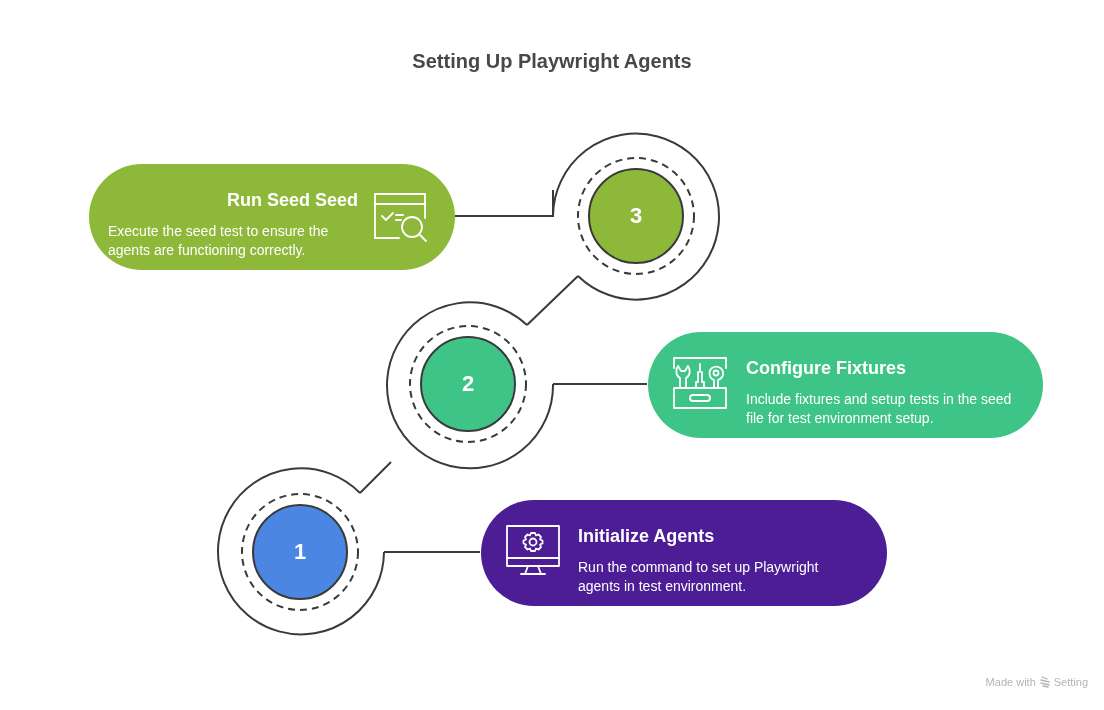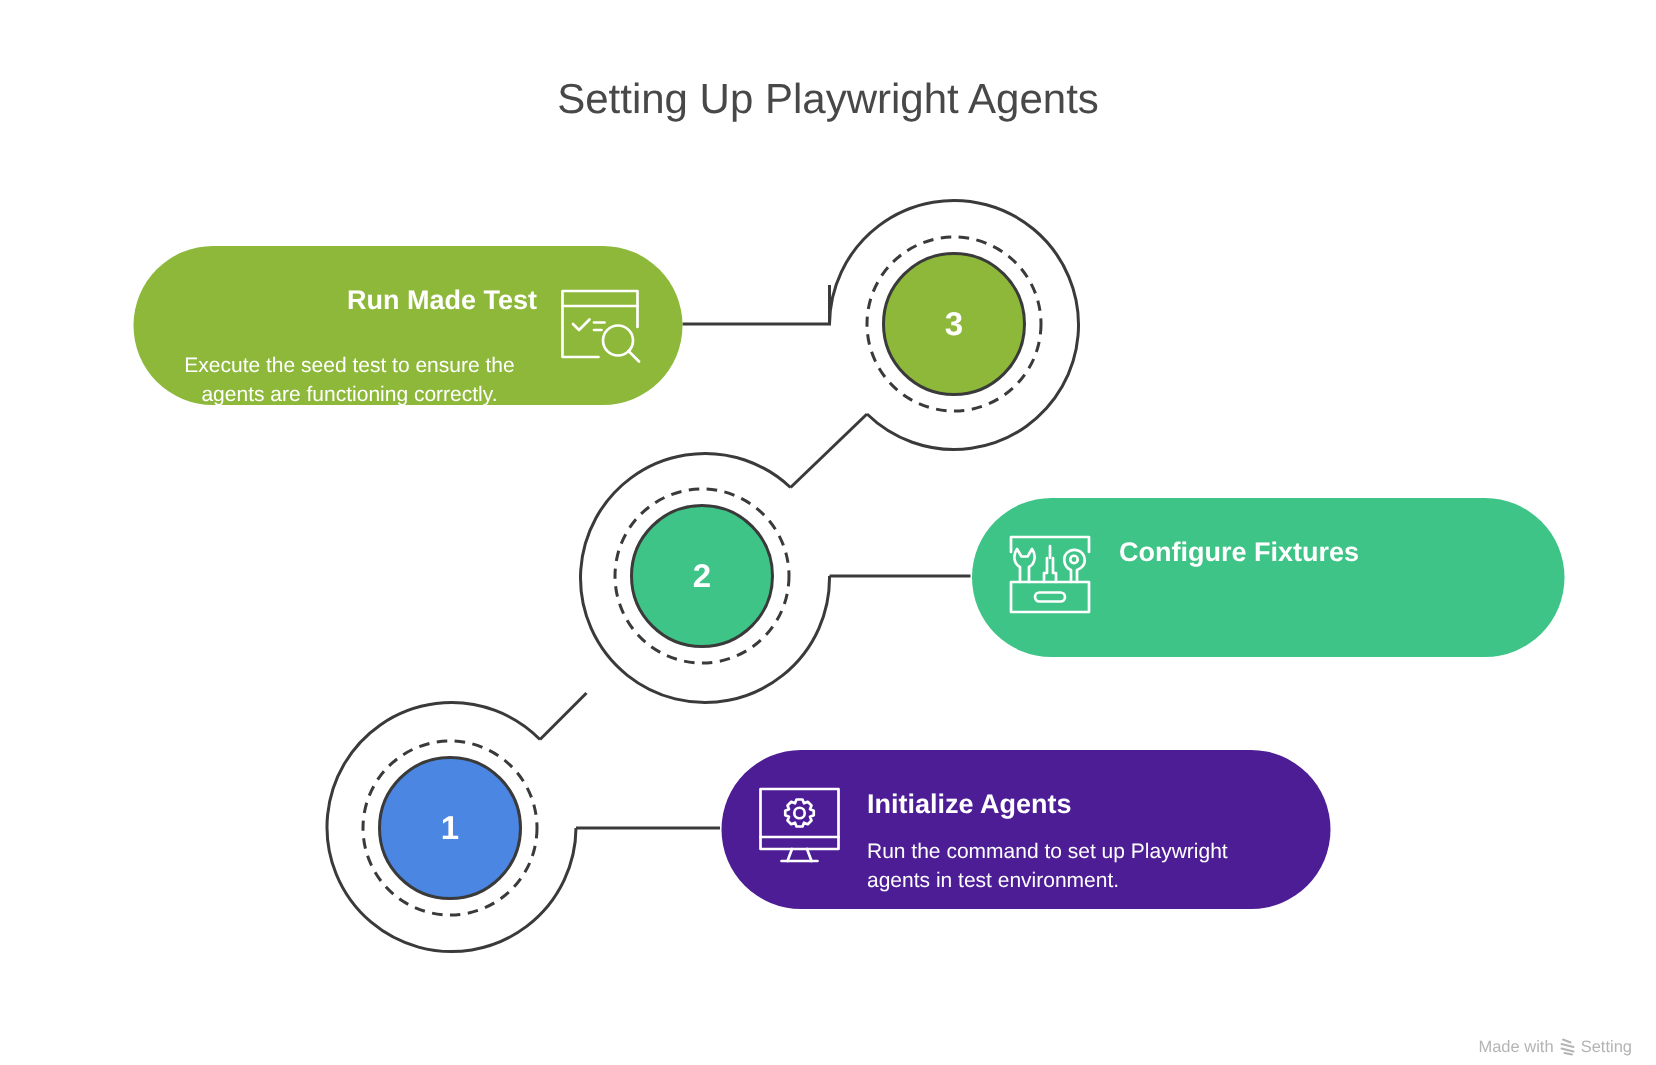--- a/index.html
+++ b/index.html
@@ -1,28 +1,28 @@
 <!DOCTYPE html>
 <html><head>
 <meta charset="utf-8">
 <style>
   html, body { margin:0; padding:0; background:#ffffff; }
   body { width:1104px; height:710px; position:relative; overflow:hidden;
          font-family:"Liberation Sans", "DejaVu Sans", sans-serif; }
   .title { position:absolute; left:0; top:50px; width:1104px; text-align:center;
-           font-size:28px; font-weight:normal; color:#484848; }
+           font-size:20px; font-weight:bold; color:#484848; }
   svg.connectors { position:absolute; left:0; top:0; }
   .pill { position:absolute; height:106px; border-radius:53px; color:#fff; }
   .pill .head { position:absolute; font-weight:bold; font-size:18px;text-align:right; }
   .pill .desc { position:absolute; font-size:14px; line-height:19px; }
   .pill .icon { position:absolute; width:60px; height:60px; }
   .num { position:absolute; width:96px; height:96px; border-radius:50%;
          border:2px solid #3a3a3a; box-sizing:border-box; color:#fff;
          font-weight:bold; font-size:22px; display:flex; align-items:center; justify-content:center; }
-  .footer { position:absolute; right:16px; top:676px; font-size:11px; color:#b4b4b4; display:flex; align-items:center; gap:3px;margin-top:16px; }
+  .footer { position:absolute; right:16px; top:676px; font-size:11px; color:#b4b4b4; display:flex; align-items:center; gap:3px; }
 </style>
 </head>
 <body>
 
 <div class="title">Setting Up Playwright Agents</div>
 
 <svg class="connectors" width="1104" height="710">
 
   <path d="M553,216 A83,83 0 1 1 578,276" fill="none" stroke="#3a3a3a" stroke-width="2"></path>
   <path d="M455,216 L553,216 L553,190" fill="none" stroke="#3a3a3a" stroke-width="2"></path>
@@ -43,22 +43,22 @@
   <span>3</span>
 </div>
 <div class="num" style="left:420px; top:336px; background:#3ec487;">
   <span>2</span>
 </div>
 <div class="num" style="left:252px; top:504px; background:#4a86e2;">
   <span>1</span>
 </div>
 
 <div class="pill" style="left:89px; top:164px; width:366px; background:#8db83a;">
-  <div class="head" style="right:97px; top:26px; text-align:right;">Run Made Test</div>
-  <div class="desc" style="right:97px; top:58px; width:250px; text-align:center;margin-top:12px;">Execute the seed test to ensure the agents are functioning correctly.</div>
+  <div class="head" style="right:97px; top:26px; text-align:right;">Run Seed Seed</div>
+  <div class="desc" style="right:97px; top:58px; width:250px; text-align:left;">Execute the seed test to ensure the agents are functioning correctly.</div>
   <svg class="icon" style="left:280px; top:24px;" viewBox="0 0 60 60">
     <g fill="none" stroke="#fff" stroke-width="1.8" stroke-linecap="round" stroke-linejoin="round">
       <path d="M30,50 H6 V6 H56 V30"></path>
       <line x1="6" y1="16" x2="56" y2="16"></line>
       <polyline points="13,28 17,32 24,25"></polyline>
       <line x1="27" y1="27" x2="34" y2="27"></line>
       <line x1="27" y1="32" x2="32" y2="32"></line>
       <circle cx="43" cy="39" r="10"></circle>
       <line x1="50" y1="46" x2="57" y2="53"></line>
     </g>
@@ -72,20 +72,21 @@
       <rect x="4" y="34" width="52" height="20"></rect>
       <rect x="20" y="41" width="20" height="6" rx="3"></rect>
       <path d="M10,34 V24 C6,22 5,16 8,12 L11,17 H15 L18,12 C21,16 20,22 16,24 V34"></path>
       <path d="M26,34 V28 H28 V18 M32,18 V28 H34 V34"></path>
       <line x1="30" y1="10" x2="30" y2="18"></line>
       <path d="M44,34 V26 C39,24 38,17 42,14 C46,11 52,13 53,18 C54,22 51,25 48,26 V34"></path>
       <circle cx="46" cy="19" r="2.5"></circle>
     </g>
   </svg>
   <div class="head" style="left:98px; top:26px;">Configure Fixtures</div>
+  <div class="desc" style="left:98px; top:58px; width:270px;">Include fixtures and setup tests in the seed file for test environment setup.</div>
 </div>
 
 <div class="pill" style="left:481px; top:500px; width:406px; background:#4c1d95;">
   <svg class="icon" style="left:22px; top:22px;" viewBox="0 0 60 60">
     <g fill="none" stroke="#fff" stroke-width="1.8" stroke-linecap="round" stroke-linejoin="round">
       <rect x="4" y="4" width="52" height="40"></rect>
       <line x1="4" y1="36" x2="56" y2="36"></line>
       <path d="M25,44 L22,52 M35,44 L38,52"></path>
       <line x1="18" y1="52" x2="42" y2="52"></line>
       <circle cx="30" cy="20" r="3.5"></circle>

